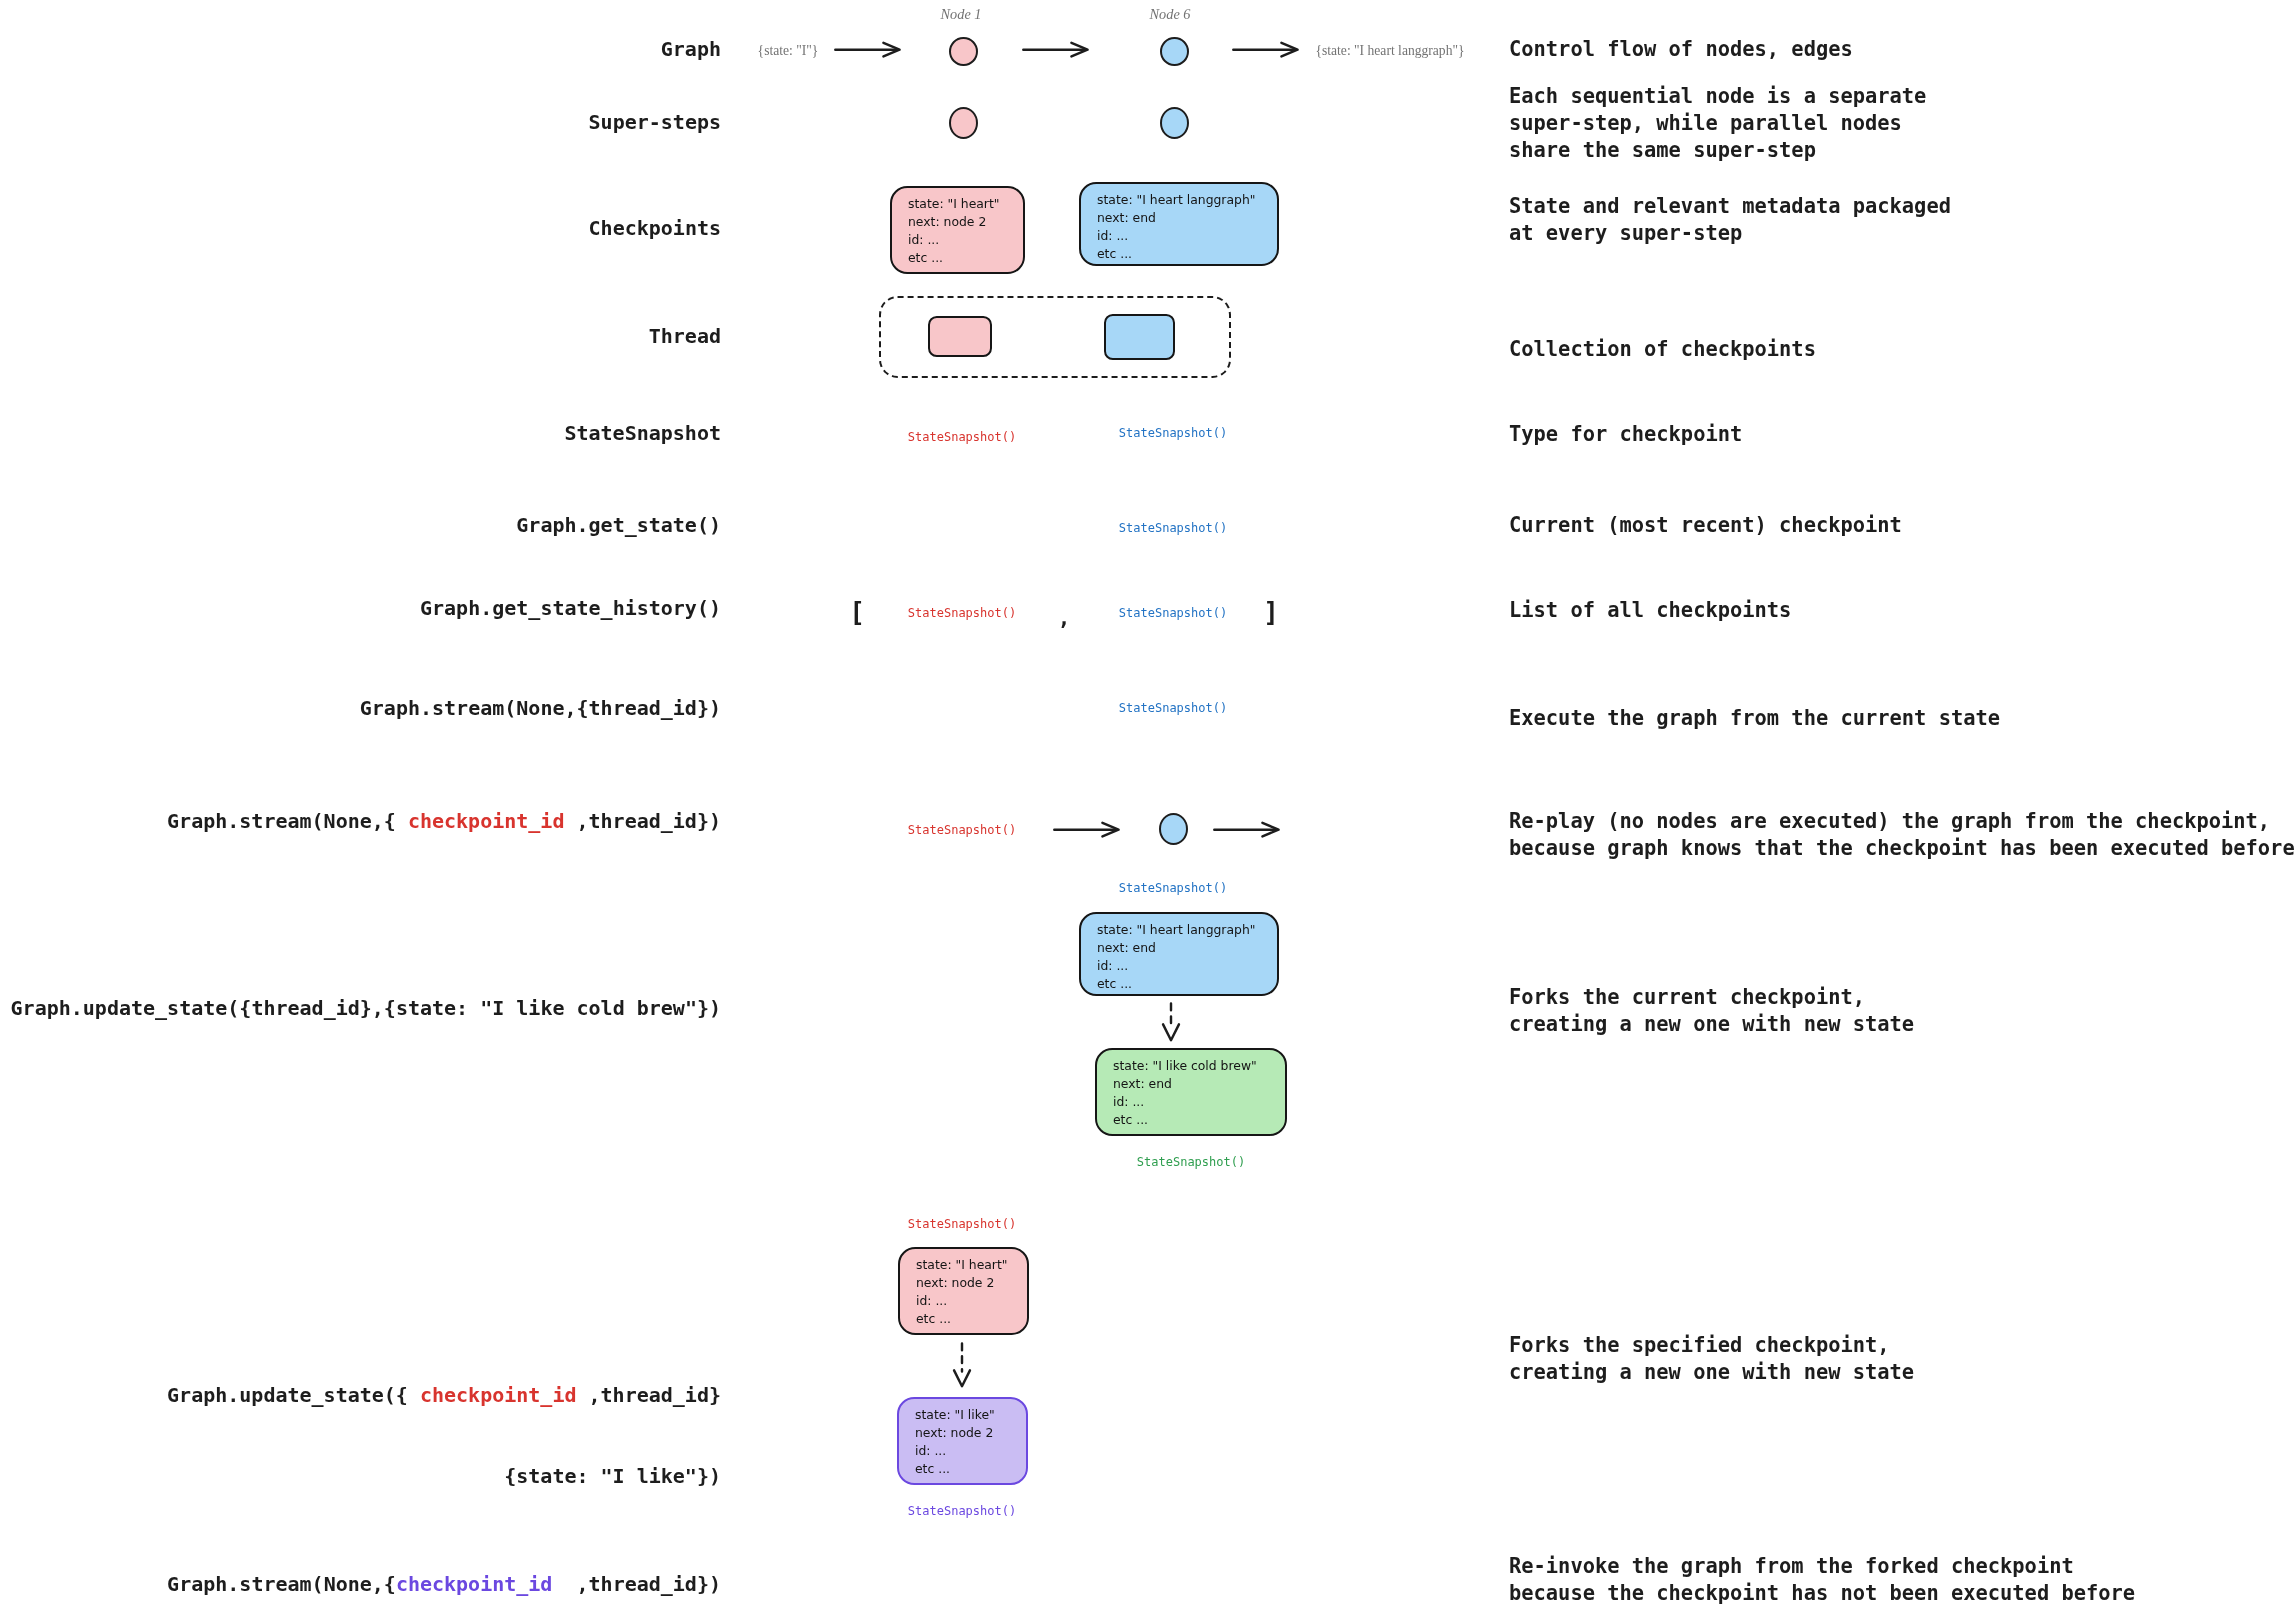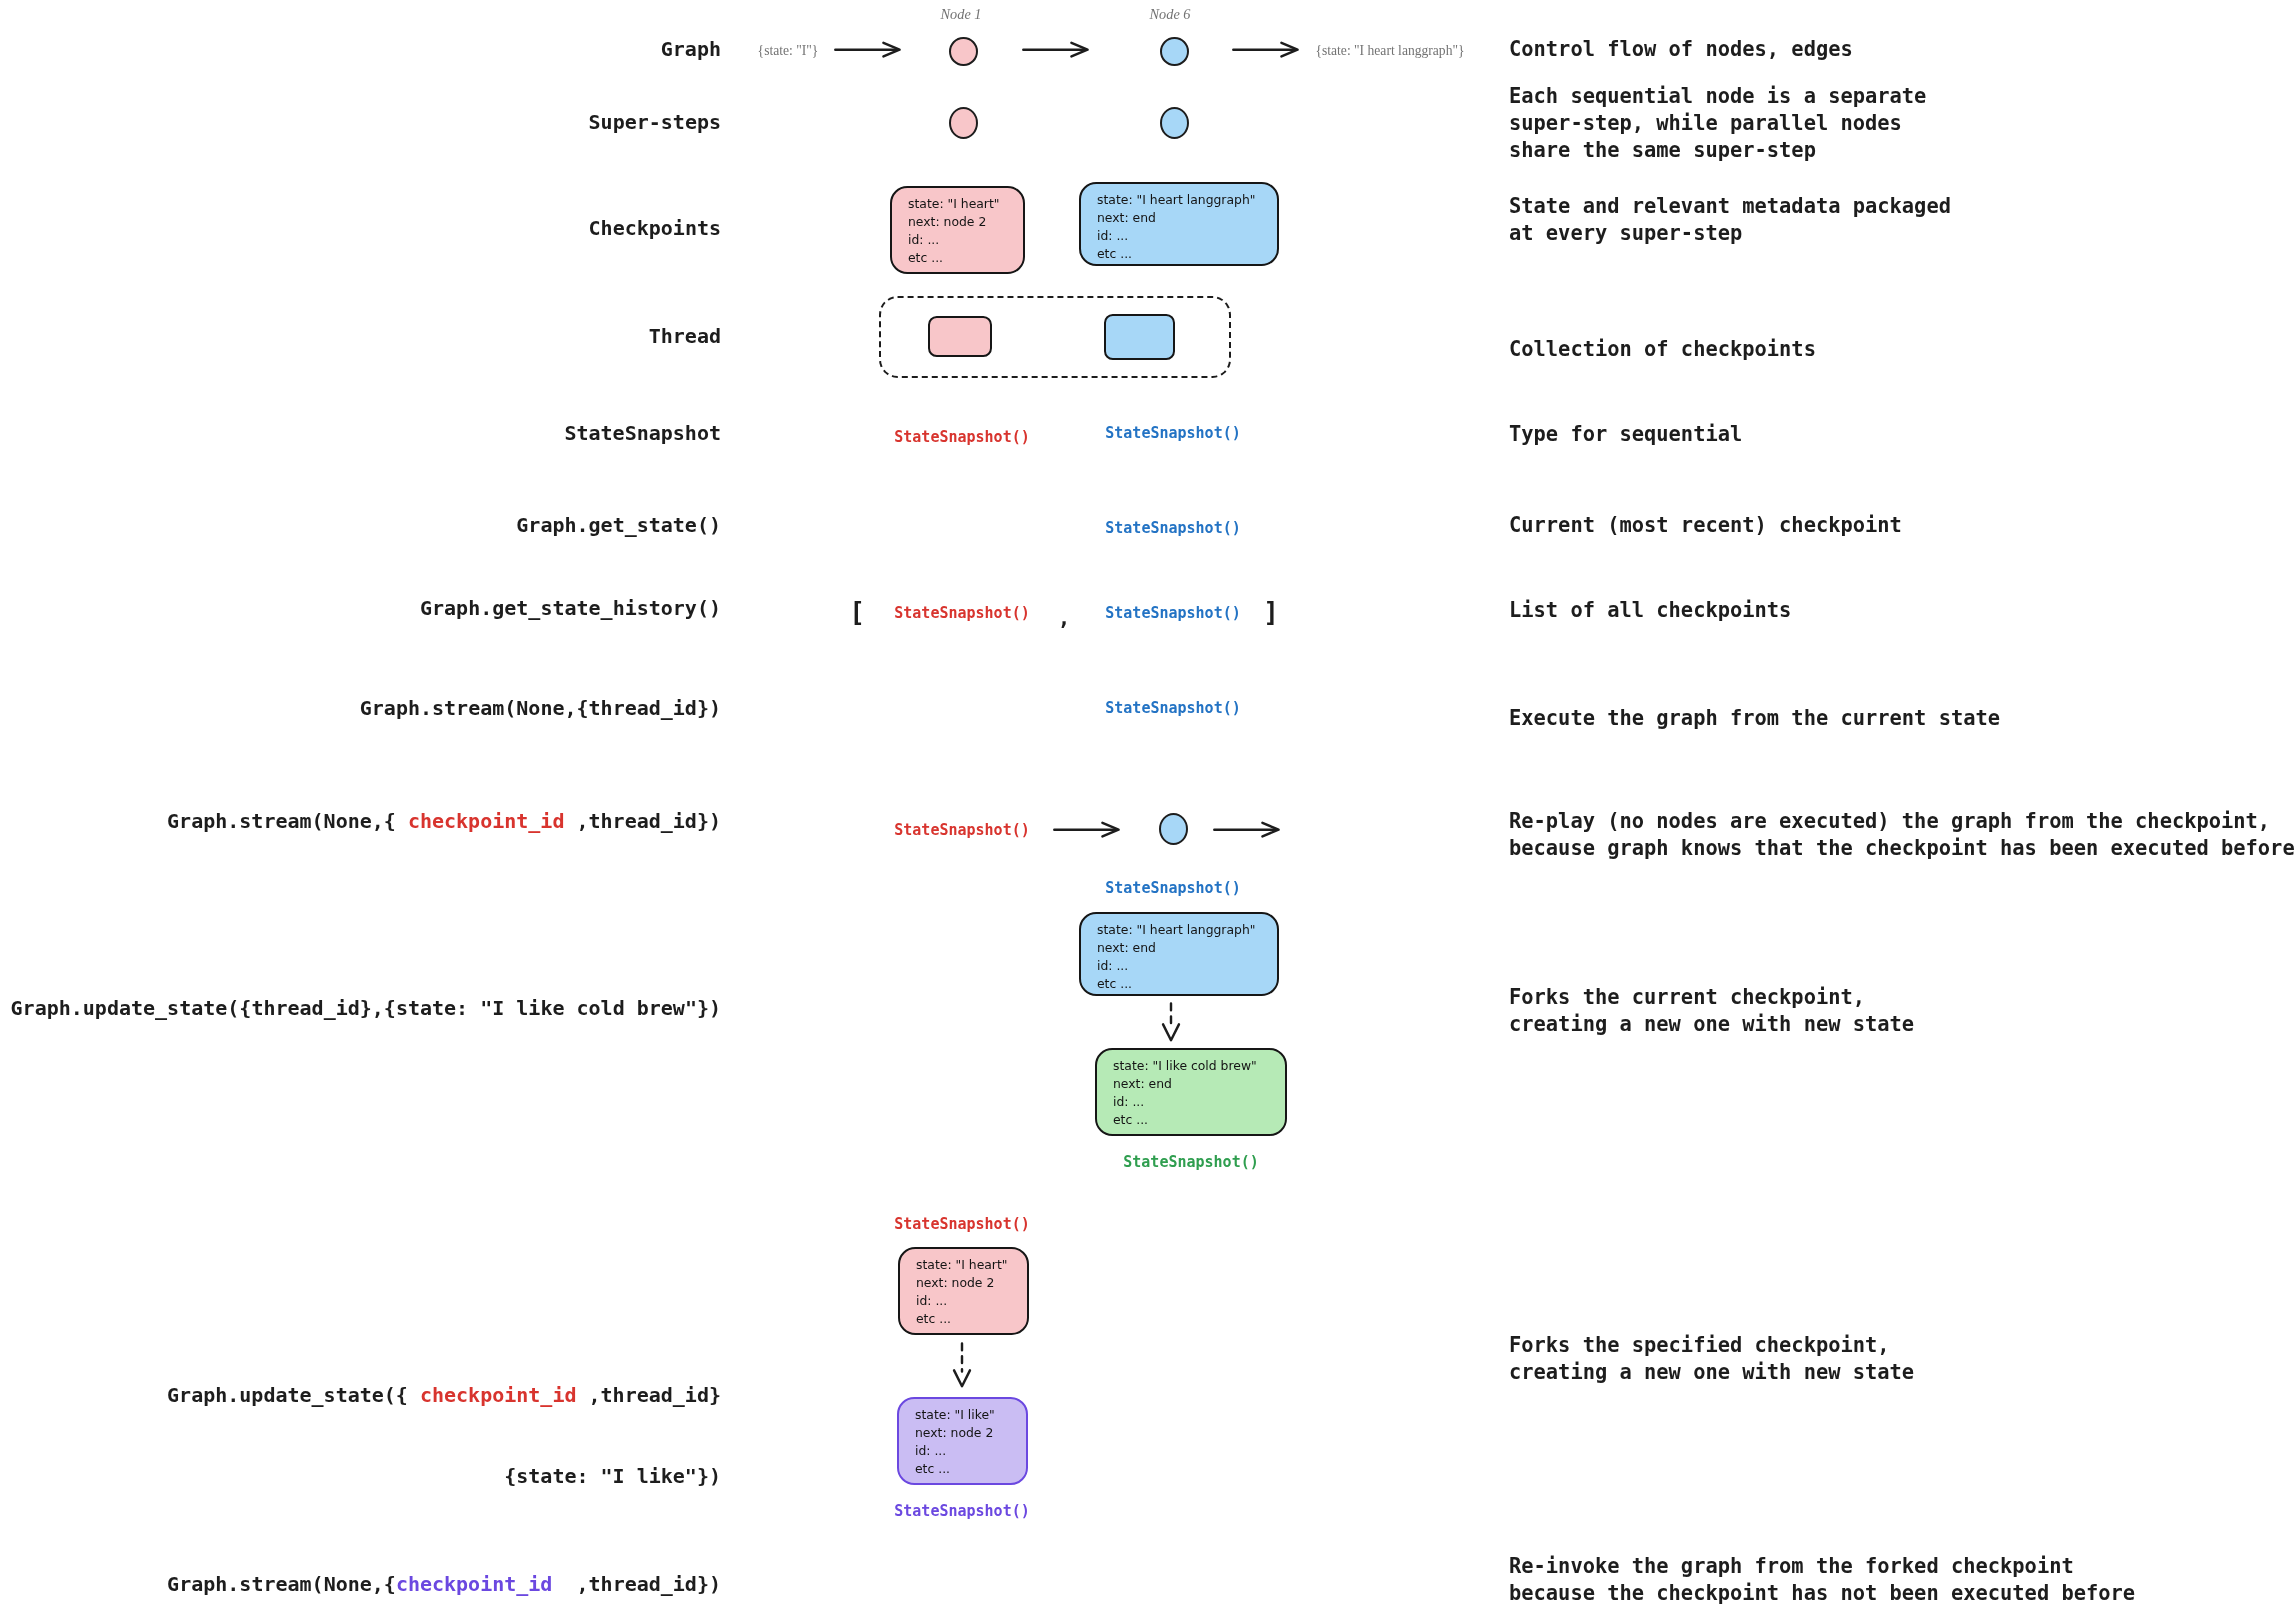--- a/index.html
+++ b/index.html
@@ -42,22 +42,22 @@
     font-weight:700;
     white-space:pre-line;
     color:var(--ink);
   }
   .arg-red{color:var(--red);}
   .arg-purple{color:var(--purple);}
   
   .call{
     position:absolute;
     transform:translate(-50%,-50%);
-    font-size:15px;
-    font-weight:700;
+    font-size:12px;
+    font-weight:400;
     white-space:pre;
     letter-spacing:0px;
   }
   .call.red{color:var(--red);}
   .call.blue{color:var(--blue);}
   .call.green{color:var(--green);}
   .call.purple{color:var(--purple);}
   .punct{
     position:absolute;
     transform:translate(-50%,-50%);
@@ -150,21 +150,21 @@
 
   <div class="llabel" style="top:1571px"><span>Graph.stream(None,{</span><span class="arg-purple">checkpoint_id</span><span>  ,thread_id})</span></div>
 
   <div class="desc" style="top:36px">Control flow of nodes, edges</div>
   <div class="desc" style="top:83px">Each sequential node is a separate
 super-step, while parallel nodes
 share the same super-step</div>
   <div class="desc" style="top:193px">State and relevant metadata packaged
 at every super-step</div>
   <div class="desc" style="top:336px">Collection of checkpoints</div>
-  <div class="desc" style="top:421px">Type for sequential</div>
+  <div class="desc" style="top:421px">Type for checkpoint</div>
   <div class="desc" style="top:512px">Current (most recent) checkpoint</div>
   <div class="desc" style="top:597px">List of all checkpoints</div>
   <div class="desc" style="top:705px">Execute the graph from the current state</div>
   <div class="desc" style="top:808px">Re-play (no nodes are executed) the graph from the checkpoint,
 because graph knows that the checkpoint has been executed before</div>
   <div class="desc" style="top:984px">Forks the current checkpoint,
 creating a new one with new state</div>
   <div class="desc" style="top:1332px">Forks the specified checkpoint,
 creating a new one with new state</div>
   <div class="desc" style="top:1553px">Re-invoke the graph from the forked checkpoint

